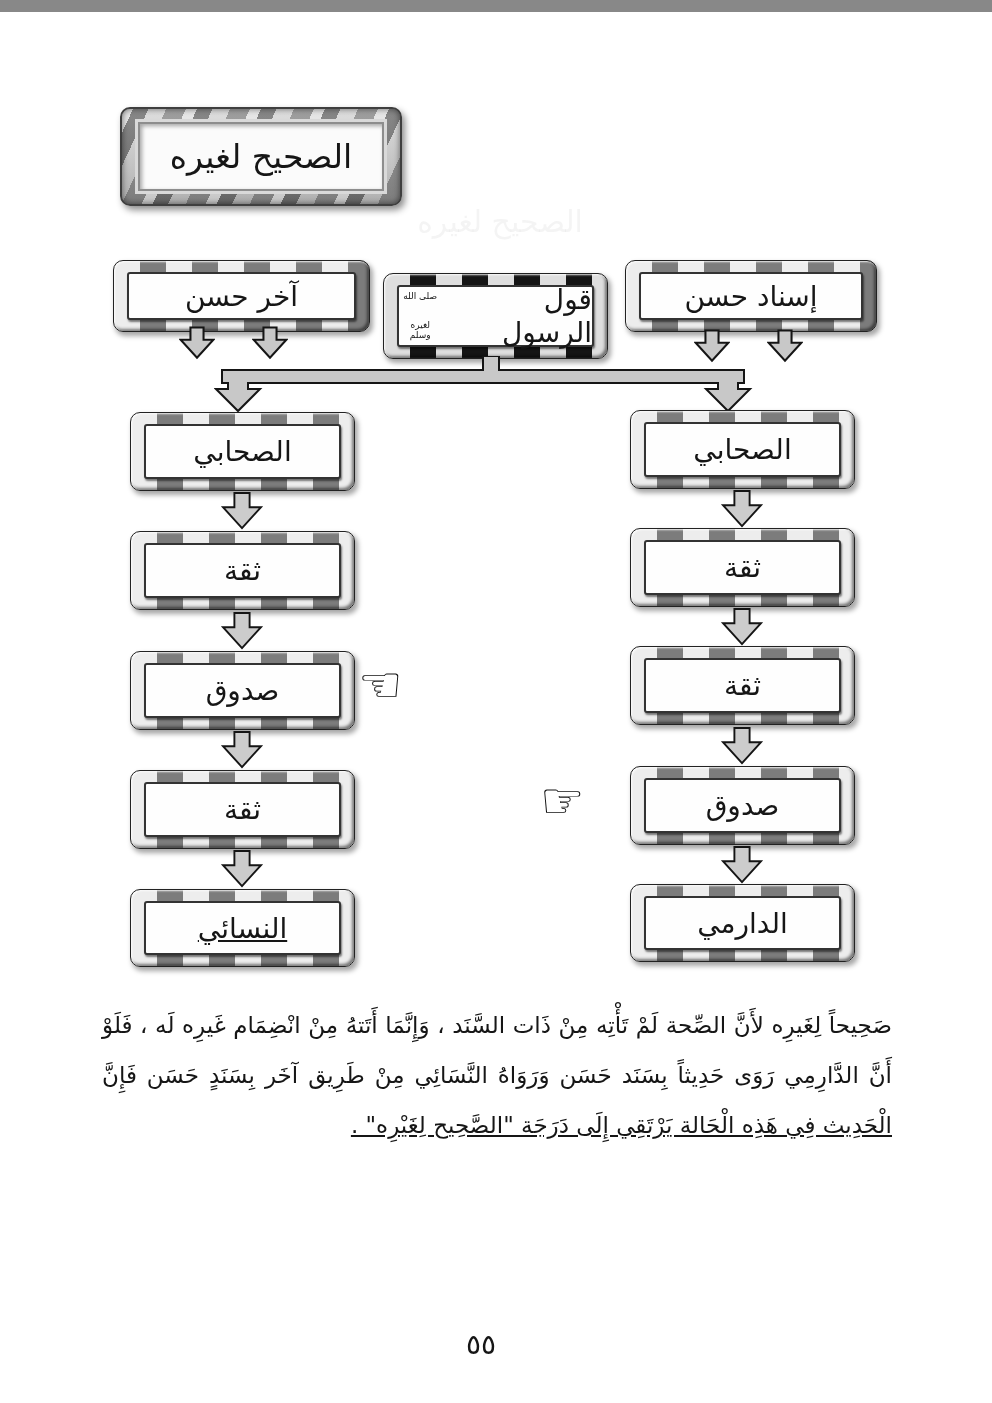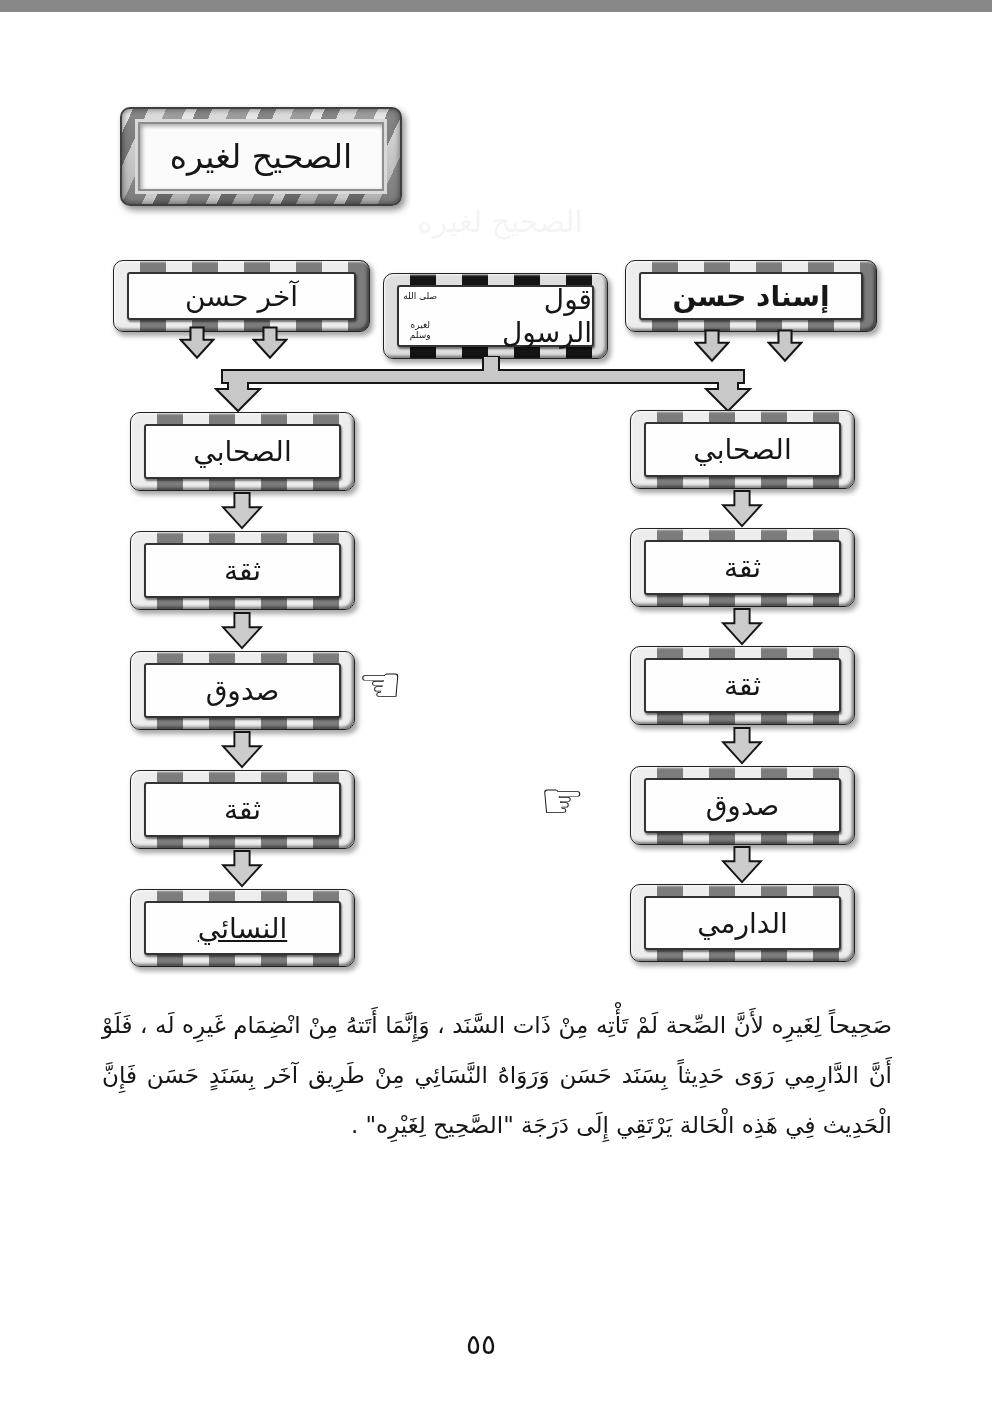--- a/index.html
+++ b/index.html
@@ -87,21 +87,21 @@
     position:absolute;
     direction:rtl;
     font-size:23px;
   }
   .para .pline{
     height:50px;line-height:50px;
     text-align:justify;text-align-last:justify;
     white-space:nowrap;
   }
   .para .pline.last{
-    text-align:center;text-align-last:right;
+    text-align:center;text-align-last:right;text-decoration:underline;
   }
   
   .pagenum{
     position:absolute;
     font-size:28px;text-align:left;
   }
 </style>
 </head>
 <body>
 
@@ -124,21 +124,21 @@
   <div class="chain-box dark" style="left:383px;top:261px;width:225px;height:86px;">
     <div class="chain-inner">
       <span>قول الرسول</span>
       <span class="pbuh">
         <span>صلى الله</span>
         <span>لغيره وسلم</span>
       </span>
     </div>
   </div>
 
-  <div class="chain-box" style="left:625px;top:248px;width:252px;height:72px;font-weight:bold;">
+  <div class="chain-box" style="left:625px;top:248px;width:252px;height:72px;">
     <div class="chain-inner">
       <span>إسناد حسن</span>
     </div>
   </div>
 
   <svg class="arrow" style="left:179px;top:314px;" width="36" height="34" viewBox="0 0 44 40">
     <path d="M14,1 L30,1 L30,16 L42,16 L22,38 L2,16 L14,16 Z" fill="#c8c8c8" stroke="#151515" stroke-width="2.5"></path>
   </svg>
   <svg class="arrow" style="left:252px;top:314px;" width="36" height="34" viewBox="0 0 44 40">
     <path d="M14,1 L30,1 L30,16 L42,16 L22,38 L2,16 L14,16 Z" fill="#c8c8c8" stroke="#151515" stroke-width="2.5"></path>

